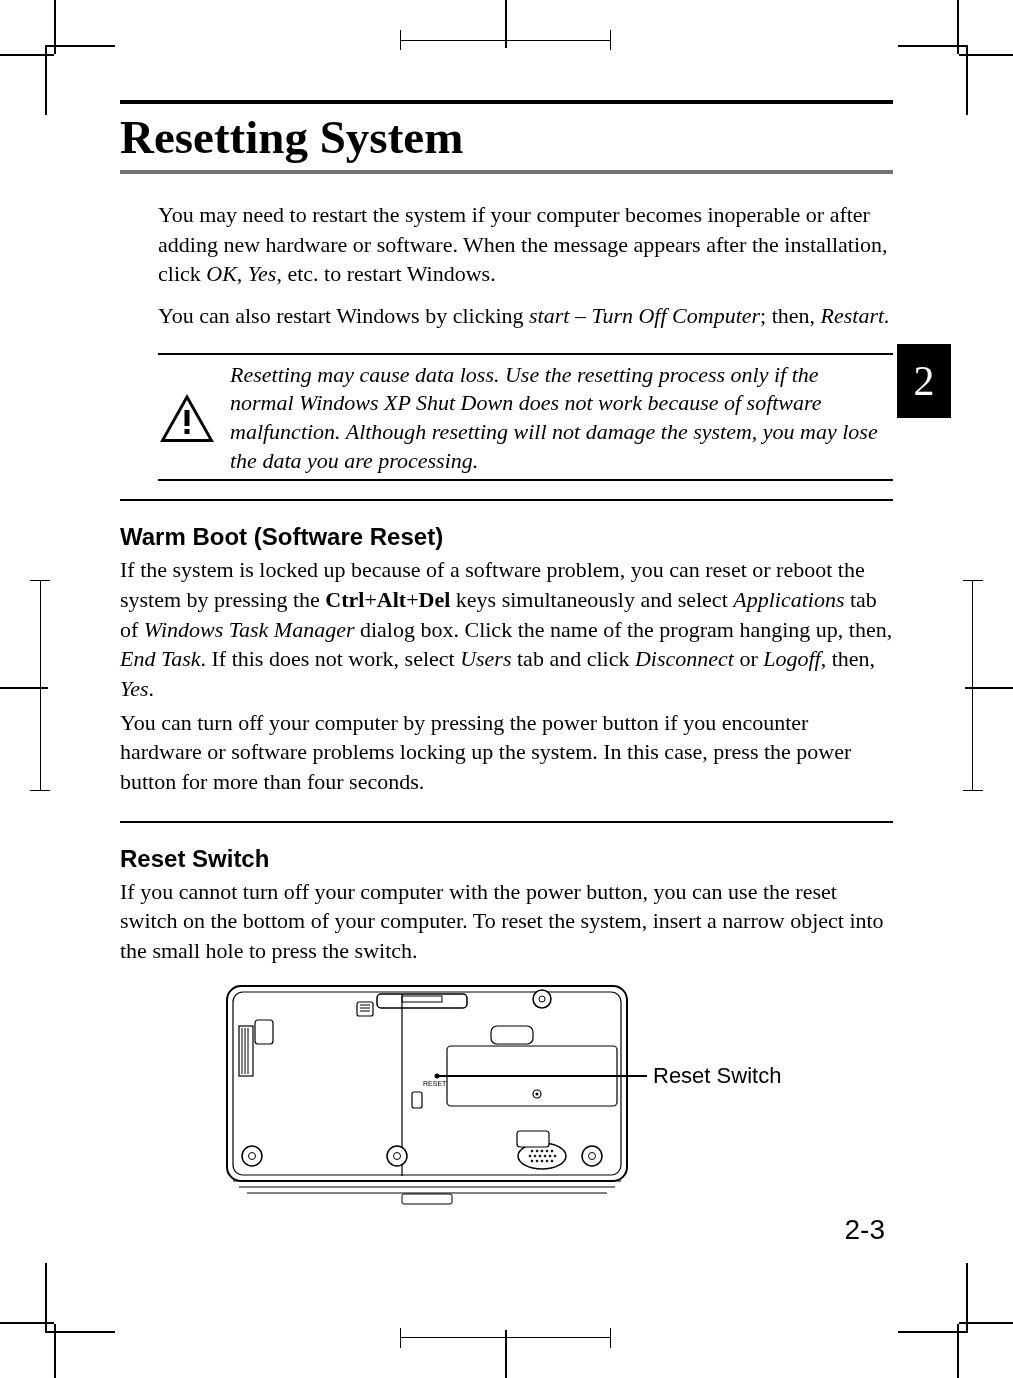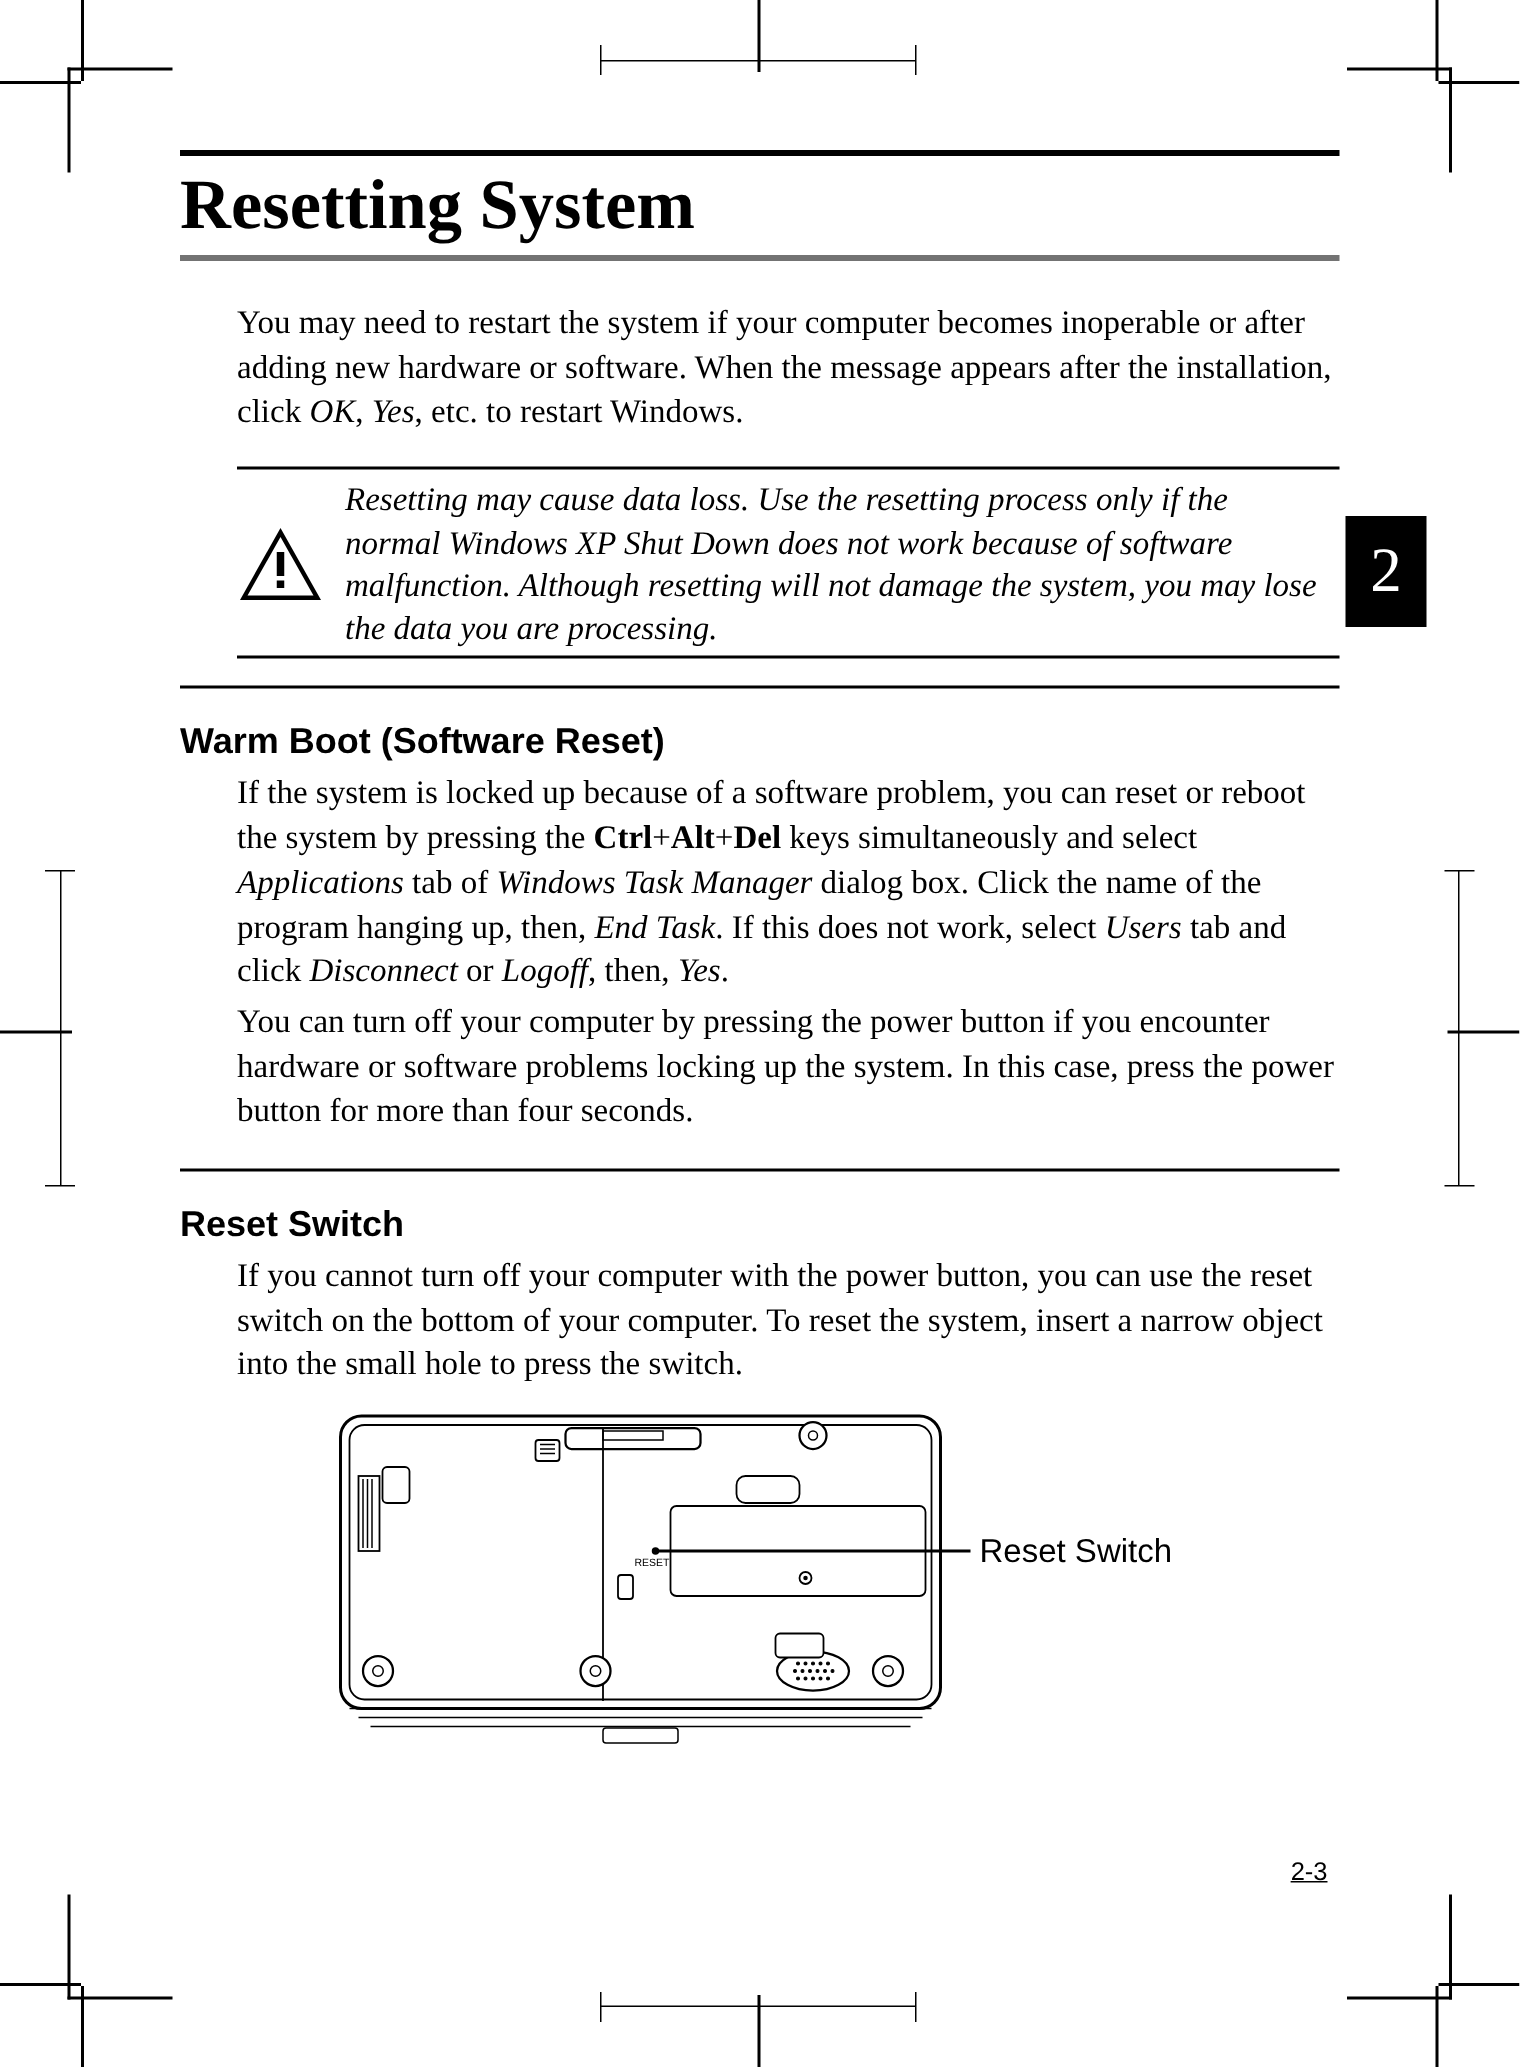--- a/index.html
+++ b/index.html
@@ -97,21 +97,20 @@
   }
   .h2 {
     font-family: Arial, Helvetica, sans-serif;
     font-weight: bold;
     font-size: 24px;
     border-top: 2px solid #000;
     padding-top: 22px;
     margin-top: 24px;
   }
   .section-body {
-    margin-left: 38px;
     font-size: 22px;
     line-height: 1.35;
     margin-top: 4px;
   }
   .h2.first { border-top: 2px solid #000; margin-top: 18px;}
   .b { font-weight: bold; }
   .i { font-style: italic; }
   .side-tab {
     position: absolute;
     right: 62px;
@@ -122,24 +121,23 @@
     color: #fff;
     font-family: "Times New Roman", Times, serif;
     font-size: 42px;
     display: flex;
     align-items: center;
     justify-content: center;
   }
   .page-num {
     position: absolute;
     right: 128px;
-    bottom: 120px;
+    bottom: 132px;
     font-family: Arial, Helvetica, sans-serif;
-    font-size: 17px;
-    text-decoration: underline;
+    font-size: 28px;
   }
   .diagram {
     margin-top: 10px;
     text-align: center;
   }
   .diagram svg { display:inline-block; }
   .callout-label {
     font-family: Arial, Helvetica, sans-serif;
     font-size: 22px;
   }
@@ -183,20 +181,23 @@
   </div>
 
   <div class="content">
     <div class="h1-rule-top"></div>
     <div class="h1">Resetting System</div>
 
     <div class="body">
       <p>
         <span>You may need to restart the system if your computer becomes inoperable or after adding new hardware or software. When the message appears after the installation, click </span><span class="i">OK</span><span>, </span><span class="i">Yes</span><span>, etc. to restart Windows.</span>
       </p>
+      <p>
+        <span>You can also restart Windows by clicking </span><span class="i">start – Turn Off Computer</span><span>; then, </span><span class="i">Restart.</span>
+      </p>
 
       <div class="note">
         <svg class="note-icon" viewBox="0 0 58 52">
           <polygon points="29,2 56,50 2,50" fill="#000"></polygon>
           <polygon points="29,8 51,47 7,47" fill="#fff"></polygon>
           <rect x="26.5" y="18" width="5" height="16" fill="#000"></rect>
           <rect x="26.5" y="37" width="5" height="5" fill="#000"></rect>
         </svg>
         <div class="note-text">Resetting may cause data loss. Use the resetting process only if the normal Windows XP Shut Down does not work because of software malfunction. Although resetting will not damage the system, you may lose the data you are processing.</div>
       </div>

